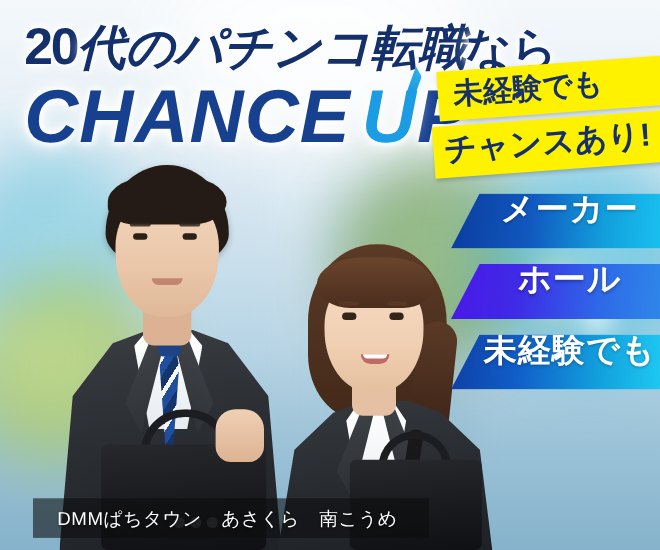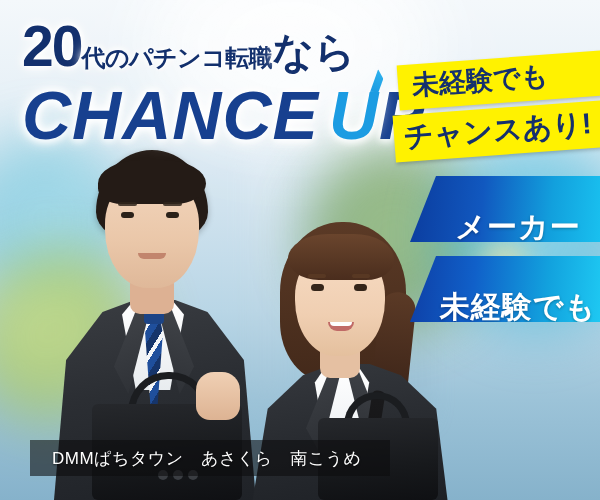--- a/index.html
+++ b/index.html
@@ -253,22 +253,22 @@
     font-size: 41px;
     font-weight: 700;
     color: #13306d;
     letter-spacing: -0.5px;
     line-height: 1;
     white-space: nowrap;
     text-shadow:
       0 0 7px #ffffff, 0 0 7px #ffffff, 0 0 12px #ffffff,
       0 0 16px rgba(255,255,255,.9), 1px 1px 0 rgba(255,255,255,.8);
   }
-  .headline-1 .num { font-size: 57px; letter-spacing: -2px; }
-  .headline-1 .sm  { font-size: 24px; }
+  .headline-1 .num { font-size: 47px; letter-spacing: -2px; }
+  .headline-1 .sm  { font-size: 44px; font-style: italic; }
 
   .logotype {
     margin-top: 6px;
     font-size: 68px;
     font-weight: 700;
     font-style: italic;
     line-height: 1;
     letter-spacing: 1px;
     color: #17408f;
     white-space: nowrap;
@@ -327,23 +327,23 @@
     right: 0;
     top: 176px;
     width: 190px;
     z-index: 13;
     display: flex;
     flex-direction: column;
     gap: 14px;
   }
   .tag {
     position: relative;
-    height: 66px;
+    height: 50px;
     display: flex;
-    align-items: flex-end;
+    align-items: flex-start;
     justify-content: center;
     padding-left: 26px;
     clip-path: polygon(26px 0, 100% 0, 100% 100%, 0 100%);
     box-shadow: 0 2px 5px rgba(0,0,0,.22);
   }
   .tag span {
     color: #ffffff;
     font-size: 30px;
     font-weight: 700;
     letter-spacing: 1px;
@@ -354,21 +354,21 @@
   .tag-maker  { background: linear-gradient(95deg,#0b3c9e 0%, #1158bf 38%, #12a0dd 74%, #19c0ef 100%); }
   .tag-hall   { background: linear-gradient(95deg,#4a18e8 0%, #3f2ae6 32%, #2e6ae8 72%, #2f86ea 100%); }
   .tag-dev    { background: linear-gradient(95deg,#0f3fa8 0%, #1259c4 34%, #1290d6 72%, #17b4ea 100%); }
   .tag-agency { background: linear-gradient(95deg,#7a1fe0 0%, #6426e4 30%, #3a57e8 70%, #2f8ae8 100%); }
   .tag-media  { background: linear-gradient(95deg,#0e3fa6 0%, #1060c9 34%, #12a2de 72%, #1ec8f2 100%); }
 
   
   .footer-strip {
     position: absolute;
     left: 30px;
-    bottom: 24px;
+    bottom: 11px;
     width: 360px;
     height: 36px;
     background: rgba(12,12,14,.58);
     display: flex;
     align-items: center;
     padding-left: 22px;
     z-index: 15;
   }
   .footer-strip span {
     color: #ffffff;
@@ -457,20 +457,23 @@
 
   <div class="badges">
     <div class="badge badge-1">未経験でも</div>
     <div class="badge badge-2">チャンスあり!</div>
   </div>
 
   <div class="tags">
     <div class="tag tag-maker">
       <span>メーカー</span>
     </div>
+    <div class="tag tag-hall">
+      <span>ホール</span>
+    </div>
     <div class="tag tag-media">
       <span>未経験でも</span>
     </div>
   </div>
 
   <div class="footer-strip">
     <span>DMMぱちタウン　あさくら　南こうめ</span>
   </div>
 
 </div>

